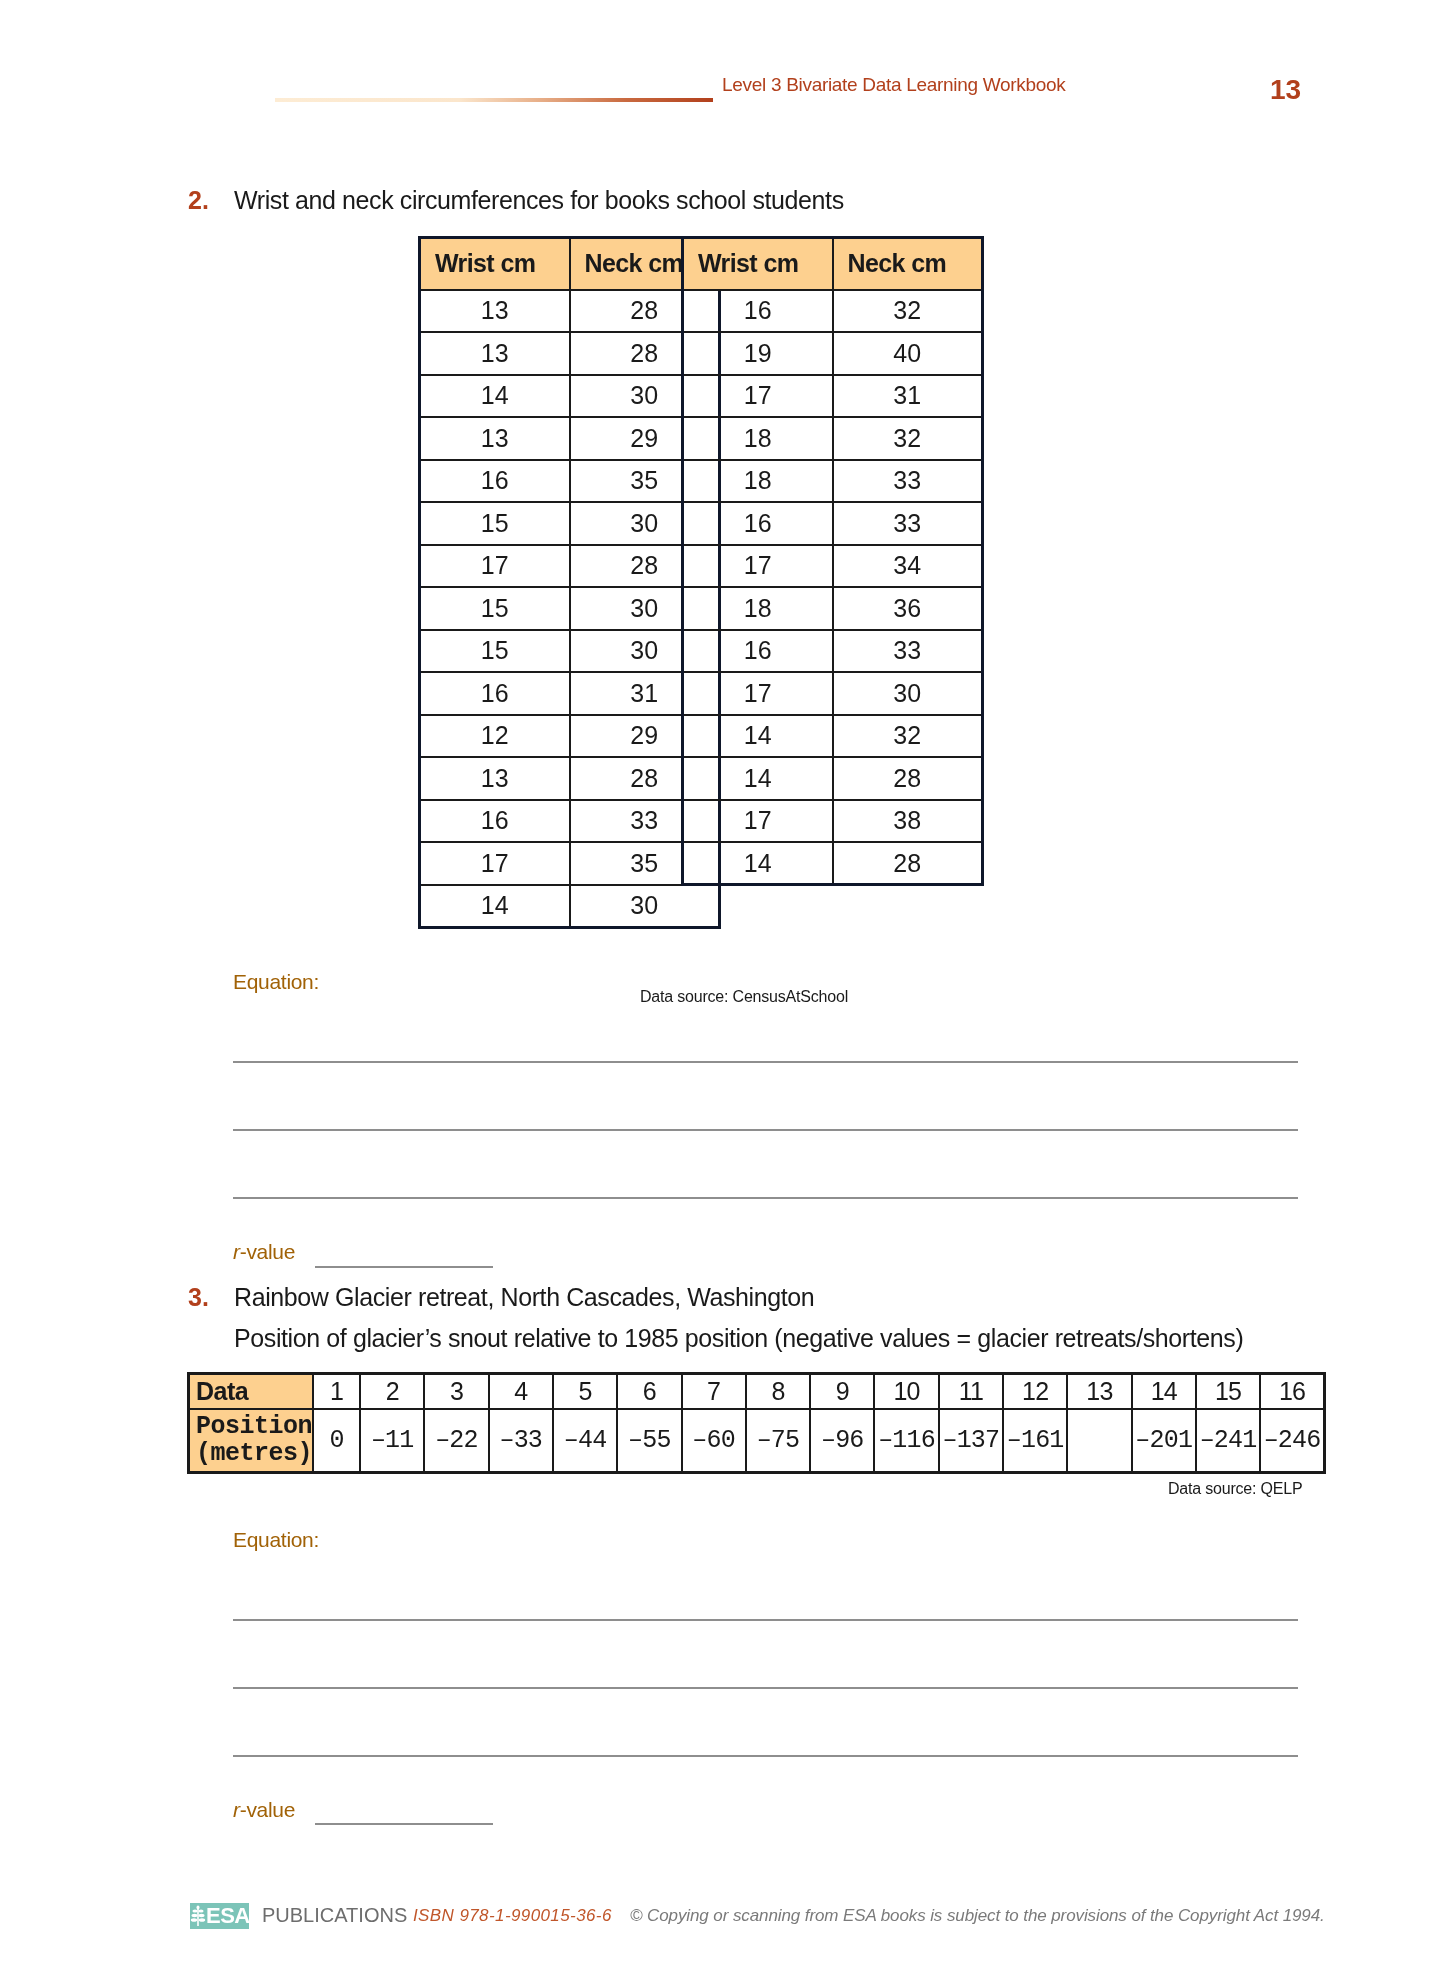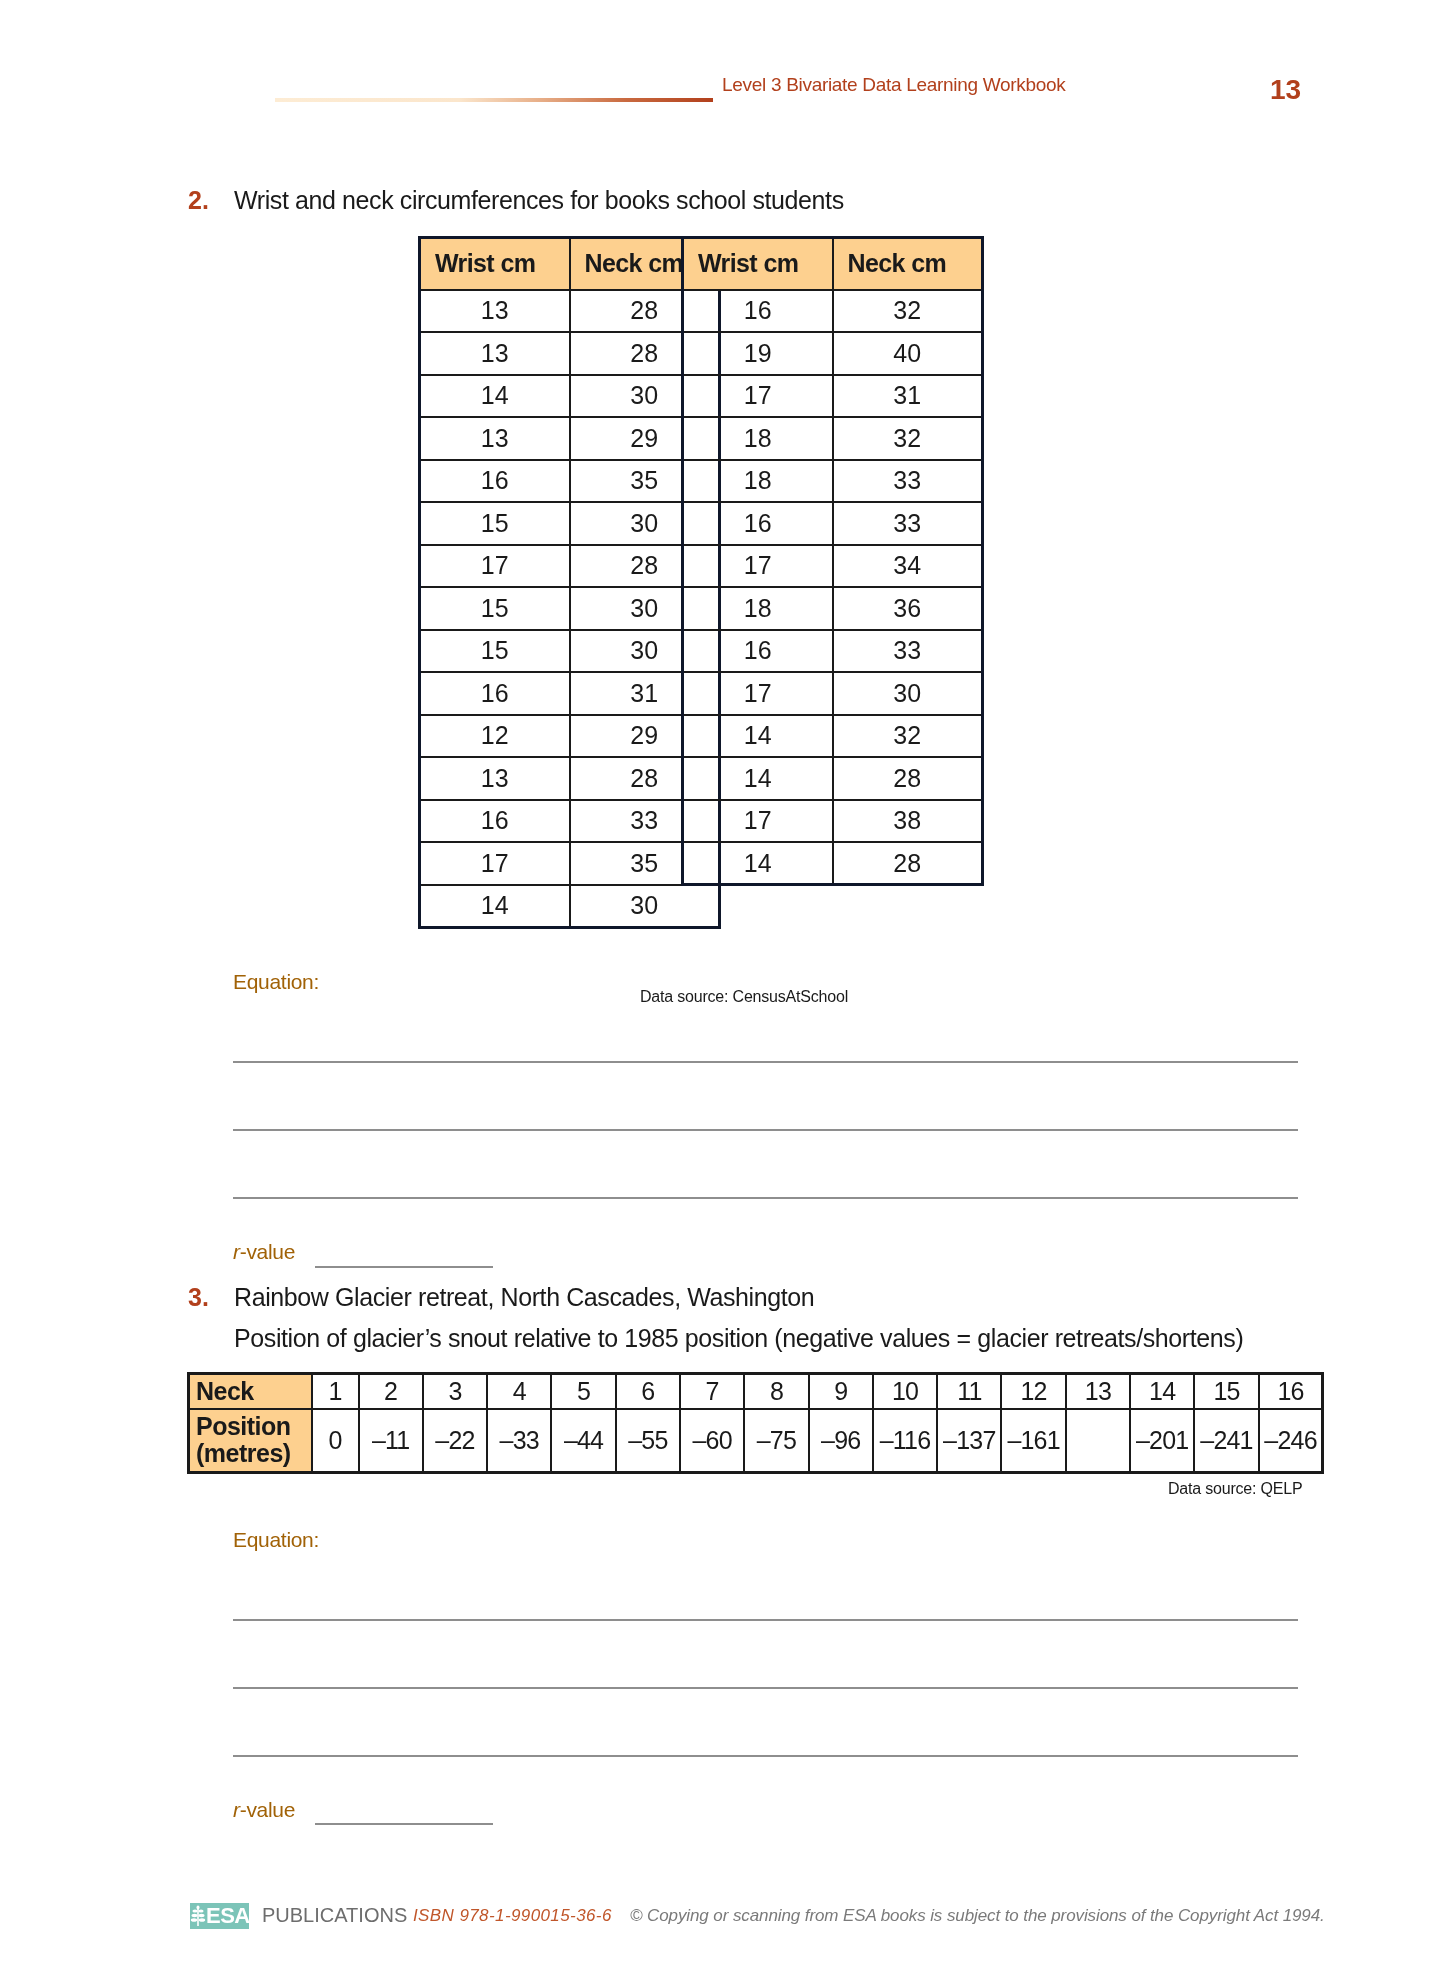--- a/index.html
+++ b/index.html
@@ -28,21 +28,21 @@
   .label { font-size: 21px; color: #a16207; letter-spacing: -0.3px; }
   .rule { left: 233px; width: 1065px; height: 2px; background: #8e8e8e; }
   .r-under { height: 2px; background: #8e8e8e; width: 178px; }
 
   
   table.gl { position: absolute; left: 187px; top: 1372px; border-collapse: collapse; border: 3px solid #1a1a1a; }
   table.gl th, table.gl td { border: 2.5px solid #1a1a1a; padding: 0; font-size: 25px; text-align: center;
                              box-sizing: border-box; letter-spacing: -0.8px; }
   table.gl th.rowlbl { background: #fdd08f; font-weight: bold; text-align: left; padding-left: 6px; width: 123px; line-height: 27px; letter-spacing: -0.5px; }
   table.gl tr.yr td, table.gl tr.yr th { height: 35px; }
-  table.gl tr.pos td, table.gl tr.pos th { height: 64px; }
+  table.gl tr.pos td, table.gl tr.pos th { height: 64px; font-family: Liberation Mono, monospace; }
   table.gl td.c1 { width: 47px; }
   table.gl td.cn { width: 64.3px; }
 
   
   .logo-box { left: 190px; top: 1903px; width: 59px; height: 26px; background: #7cc4b8; display: flex; align-items: center; }
   .logo-leaf { width: 20px; height: 26px; display: flex; align-items: center; justify-content: center; }
   .logo-esa { color: #ffffff; font-weight: bold; font-size: 22px; letter-spacing: -0.5px; line-height: 26px; }
   .logo-pub { left: 262px; top: 1904px; font-size: 20px; color: #6d6d6d; letter-spacing: 0px; }
   .isbn { left: 413px; top: 1906px; font-size: 17px; color: #c0562a; font-style: italic; letter-spacing: 0.4px; }
   .copy { left: 630px; top: 1906px; font-size: 17px; color: #7a7a7a; font-style: italic; white-space: nowrap; letter-spacing: -0.1px; }
@@ -205,21 +205,21 @@
 <div class="abs label" style="left:233px; top:1240px;"><i>r</i><span>-value</span></div>
 <div class="abs r-under" style="left:315px; top:1266px;"></div>
 
 <div class="abs qnum" style="left:188px; top:1283px;">3.</div>
 <div class="abs qtext" style="left:234px; top:1283px;">Rainbow Glacier retreat, North Cascades, Washington</div>
 <div class="abs qtext" style="left:234px; top:1324px;">Position of glacier’s snout relative to 1985 position (negative values = glacier retreats/shortens)</div>
 
 <table class="gl">
   <tbody>
       <tr class="yr" id="gl-years">
-    <th class="rowlbl">Neck</th>
+    <th class="rowlbl">Data</th>
   <td class="c1">1</td>
         <td class="cn">2</td>
         <td class="cn">3</td>
         <td class="cn">4</td>
         <td class="cn">5</td>
         <td class="cn">6</td>
         <td class="cn">7</td>
         <td class="cn">8</td>
         <td class="cn">9</td>
         <td class="cn">10</td>

